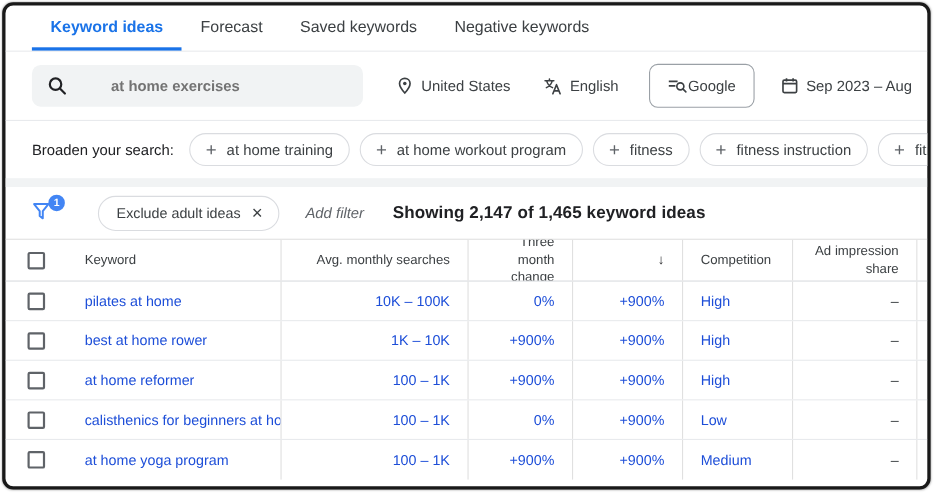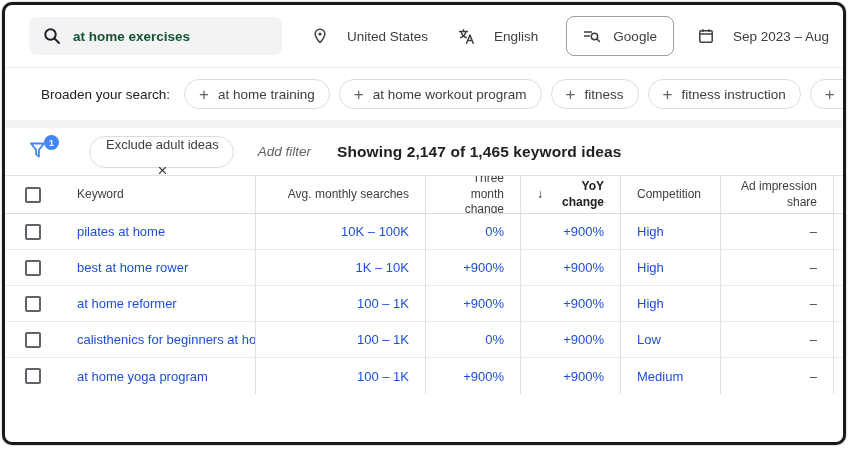--- a/index.html
+++ b/index.html
@@ -9,35 +9,35 @@
     background:#fff; border:3px solid #191919; border-radius:10px;
     overflow:hidden; box-shadow:0 0 2px rgba(0,0,0,.4);
   }
   
   .tabs { display:flex; align-items:flex-end; height:42px; padding-left:24px; border-bottom:1px solid #e8eaed; }
   .tab { font-size:14.5px; color:#3c4043; padding:12px 17px 10px 17px; border-bottom:3px solid transparent; cursor:pointer; white-space:nowrap; }
   .tab.active { color:#1a73e8; font-weight:700; border-bottom-color:#1a73e8; border-bottom-left-radius:0; }
   
   .toolbar { display:flex; align-items:center; height:63px; padding:0 14px 0 24px; border-bottom:1px solid #e8eaed; }
   .searchbox { display:flex; align-items:center; gap:12px; width:400px; height:38px; background:#f1f3f4; border-radius:8px; padding:0 14px; }
-  .searchbox .query { font-size:13.5px; font-weight:700; color:#14532d; }
-  .tool-item { display:flex; align-items:center; gap:19px; font-size:13.5px; color:#3c4043; margin-left:30px; white-space:nowrap; cursor:pointer; }
-  .network-box { display:flex; align-items:center; gap:12px; border:1px solid #9aa0a6; border-radius:8px; height:40px; padding:0 16px; margin-left:28px; font-size:13.5px; color:#3c4043; cursor:pointer; }
+  .searchbox .query { font-size:13.5px; font-weight:700; color:#737373;margin-left:28px; }
+  .tool-item { display:flex; align-items:center; gap:7px; font-size:13.5px; color:#3c4043; margin-left:30px; white-space:nowrap; cursor:pointer; }
+  .network-box { display:flex; align-items:center; gap:0; border:1px solid #9aa0a6; border-radius:8px; height:40px; padding:0 16px; margin-left:28px; font-size:13.5px; color:#3c4043; cursor:pointer; }
   .icon { display:inline-flex; align-items:center; justify-content:center; flex:none; }
   
-  .broaden { display:flex; align-items:center; height:52px; padding-left:36px; white-space:nowrap; }
+  .broaden { display:flex; align-items:center; height:52px; padding-left:24px; white-space:nowrap; }
   .broaden-label { font-size:13.5px; color:#202124; margin-right:14px; }
   .chip { display:inline-flex; align-items:center; gap:9px; height:30px; border:1px solid #dadce0; border-radius:16px; padding:0 14px; margin-right:9px; font-size:13.5px; color:#3c4043; background:#fff; cursor:pointer; }
   .chip .plus { font-size:17px; color:#5f6368; line-height:1; }
   .band { height:8px; background:#f1f3f4; }
   
   .filterrow { display:flex; align-items:center; height:47px; padding-left:22px; }
   .funnel-wrap { position:relative; width:26px; height:26px; margin-right:36px; cursor:pointer; }
   .badge { position:absolute; top:-4px; right:-6px; width:15px; height:15px; background:#4285f4; border-radius:50%; color:#fff; font-size:9.5px; font-weight:700; display:flex; align-items:center; justify-content:center; }
-  .filter-chip { display:inline-flex; align-items:center; gap:10px; height:32px; border:1px solid #dadce0; border-radius:16px; padding:0 14px 0 16px; font-size:13px; color:#3c4043; cursor:pointer;flex-direction:column; }
+  .filter-chip { display:inline-flex; align-items:center; gap:10px; height:32px; border:1px solid #dadce0; border-radius:16px; padding:0 14px 0 16px; font-size:13px; color:#3c4043; cursor:pointer; }
   .filter-chip .x { font-size:17px; color:#3c4043; line-height:1; }
   .addfilter { font-size:13.5px; color:#5f6368; margin:0 26px 0 24px; cursor:pointer;font-style:italic; }
   .showing { font-size:15.5px; font-weight:700; color:#202124; letter-spacing:.1px; }
   
   .table { border-top:1px solid #e0e0e0; }
   .trow { display:grid; grid-template-columns:56px 194px 170px 95px 100px 100px 113px 1fr; align-items:center; }
   .thead { height:38px; border-bottom:1px solid #dadce0; }
   .tbody-row { height:36px; border-bottom:1px solid #e8eaed; }
   .tbody-row:last-child { border-bottom:none; }
   .cell { padding:0 16px; font-size:13px; color:#1d4ed8; overflow:hidden; white-space:nowrap; height:100%; display:flex; align-items:center; }
@@ -47,20 +47,26 @@
   .sep { border-left:1px solid #e0e0e0; }
   .ckwrap { display:flex; justify-content:center; align-items:center; height:100%; }
   .checkbox { width:16px; height:16px; border:2px solid #5f6368; border-radius:2px; background:#fff; cursor:pointer; }
   .dash { color:#3c4043; }
 </style>
 </head>
 <body>
 
 <div class="window">
 
+  <div class="tabs">
+    <div class="tab active">Keyword ideas</div>
+    <div class="tab">Forecast</div>
+    <div class="tab">Saved keywords</div>
+    <div class="tab">Negative keywords</div>
+  </div>
 
   <div class="toolbar">
     <div class="searchbox">
       <span class="icon">
         <svg width="18" height="18" viewBox="0 0 18 18">
             <circle cx="7.5" cy="7.5" r="5.2" fill="none" stroke="#202124" stroke-width="2"></circle>
             <line x1="11.5" y1="11.5" x2="16" y2="16" stroke="#202124" stroke-width="2" stroke-linecap="round"></line>
           </svg>
       </span>
       <span class="query">at home exercises</span>
@@ -158,21 +164,20 @@
   <div class="table">
     <div class="trow thead">
       <div class="ckwrap">
           <span class="checkbox"></span>
         </div>
       <div class="cell hcell">Keyword</div>
       <div class="cell hcell right sep">Avg. monthly searches</div>
       <div class="cell hcell right sep">Three month change</div>
       <div class="cell hcell right sep sorted">
           <span>↓</span>
-          <span>YoY change</span>
         </div>
       <div class="cell hcell sep">Competition</div>
       <div class="cell hcell right sep">Ad impression share</div>
       <div class="cell sep"></div>
     </div>
 
     <div class="trow tbody-row">
       <div class="ckwrap">
           <span class="checkbox"></span>
         </div>

